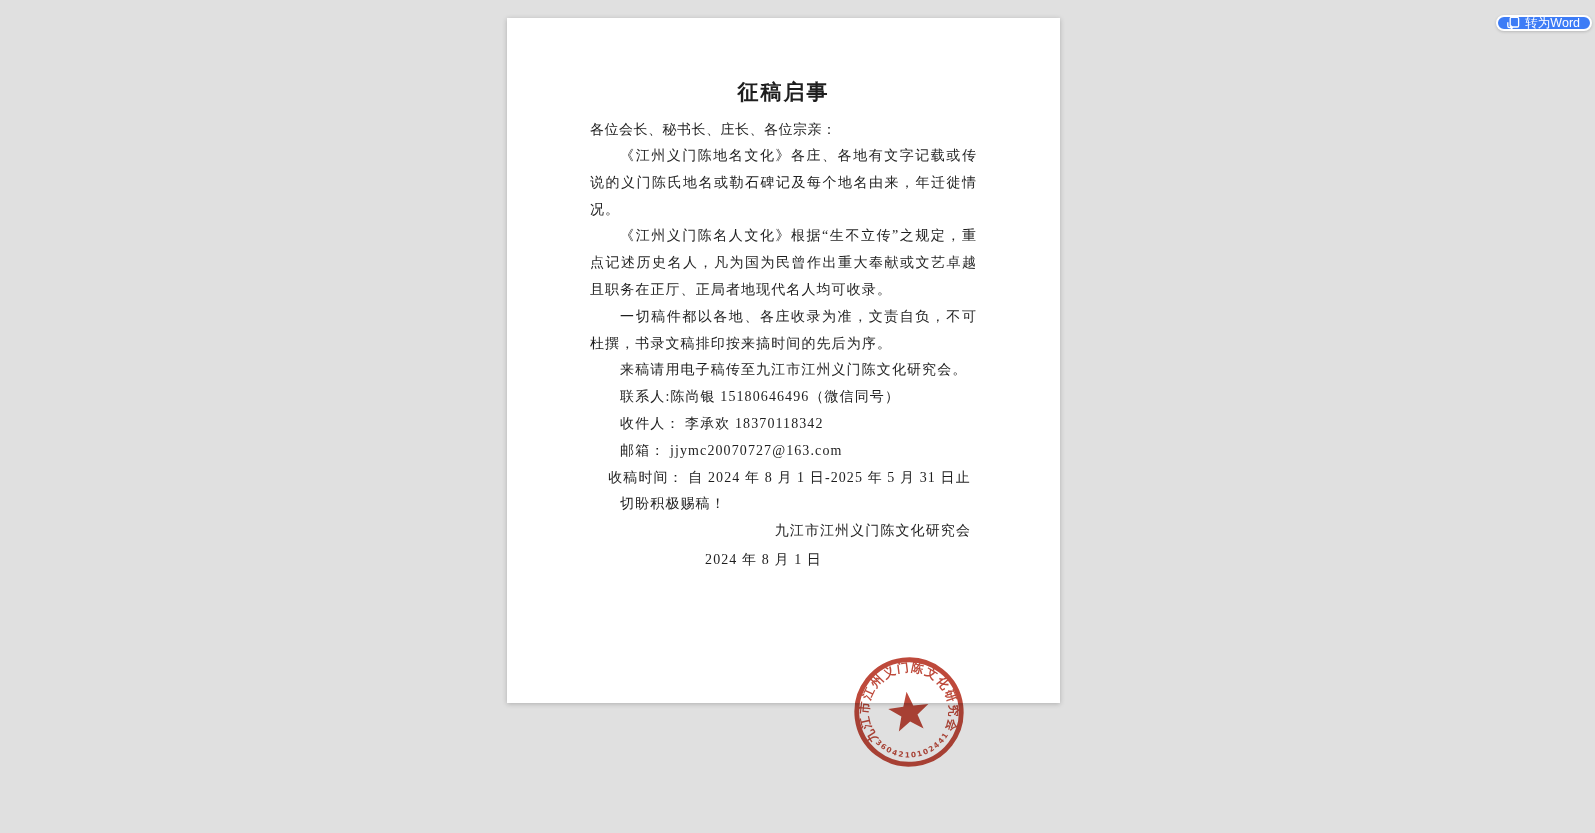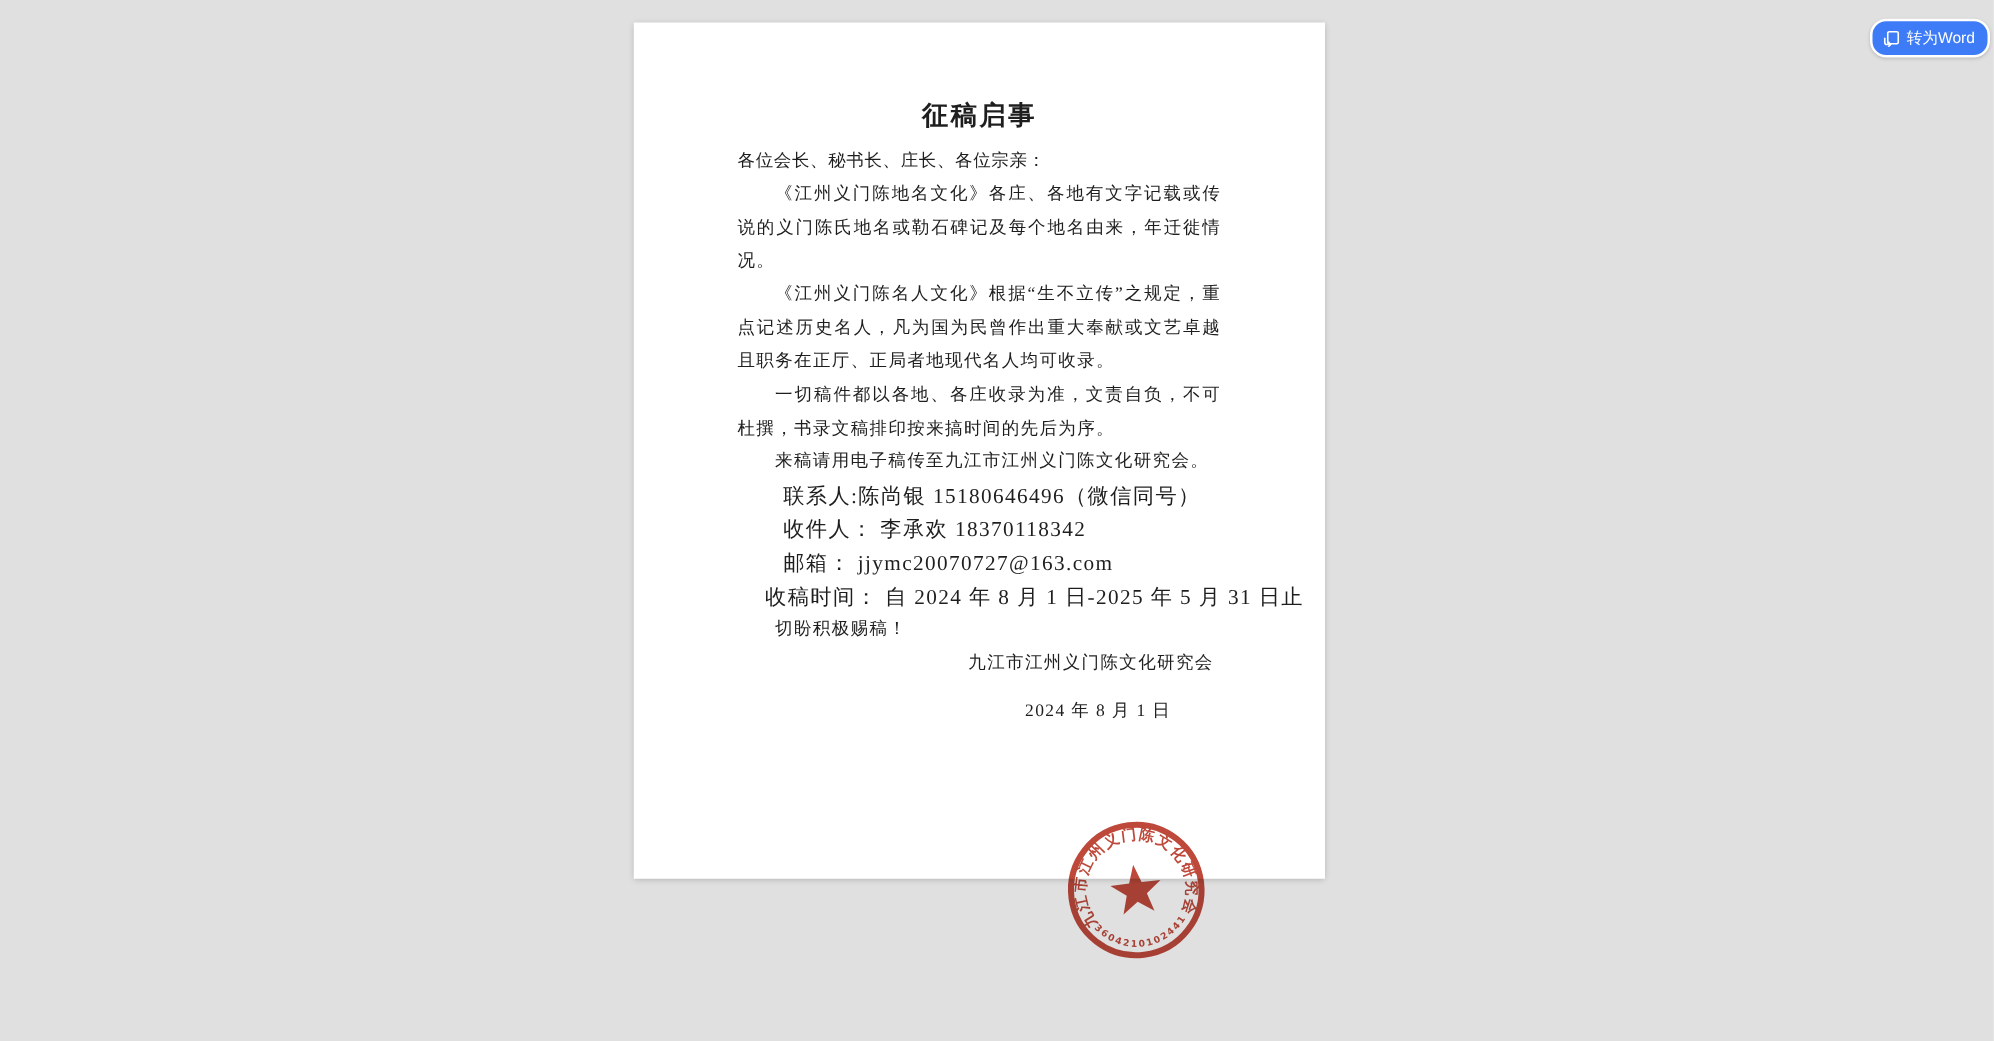--- a/index.html
+++ b/index.html
@@ -10,21 +10,21 @@
   }
   *{box-sizing:border-box;}
   html,body{margin:0;padding:0;}
   body{
     width:1595px;height:833px;position:relative;overflow:hidden;
     background:var(--background);
     font-family:"Liberation Serif","DejaVu Serif",serif;
   }
   
   .convert-btn{
-    position:absolute;top:15px;right:3px;height:31px;
+    position:absolute;top:15px;right:3px;height:16px;
     display:flex;align-items:center;gap:5px;
     background:var(--accent-blue);
     border:2px solid #fff;border-radius:13px;
     padding:0 10px 0 8px;cursor:pointer;
     box-shadow:0 1px 3px rgba(0,0,0,.18);
   }
   .convert-btn .label{
     color:#fff;font-size:12.5px;line-height:1;
     font-family:"Liberation Sans","DejaVu Sans",sans-serif;
     white-space:nowrap;
@@ -47,35 +47,35 @@
   .salutation{
     font-size:14px;font-weight:normal;line-height:27px;
     letter-spacing:.5px;margin:0;
   }
   .para{
     font-size:14px;line-height:26.8px;letter-spacing:1.1px;
     text-align:justify;text-align-last:left;
     text-indent:2.15em;margin:0;
   }
   .line{
-    font-size:17px;line-height:26.8px;letter-spacing:1.1px;
+    font-size:14px;line-height:26.8px;letter-spacing:1.1px;
     text-indent:2.15em;margin:0;white-space:nowrap;
   }
   .line.deadline{text-indent:1.3em;}
   .closing{
     font-size:14px;line-height:26.8px;letter-spacing:1.1px;
     text-indent:2.15em;margin:0;
   }
   .signature-line{
     font-size:14px;line-height:26.8px;letter-spacing:1.1px;
     text-align:right;margin:0 6px 0 0;
   }
   .date-line{
     font-size:14px;line-height:26.8px;letter-spacing:1.1px;
-    text-align:right;margin:12px 40px 0 0;
+    text-align:center;margin:2px 40px 0 0;
   }
   
   .seal{
     position:absolute;left:344px;top:636px;width:116px;height:116px;
     color:var(--seal-red);
     opacity:.88;
     mix-blend-mode:multiply;
     transform:rotate(-7deg);
     pointer-events:none;
   }

